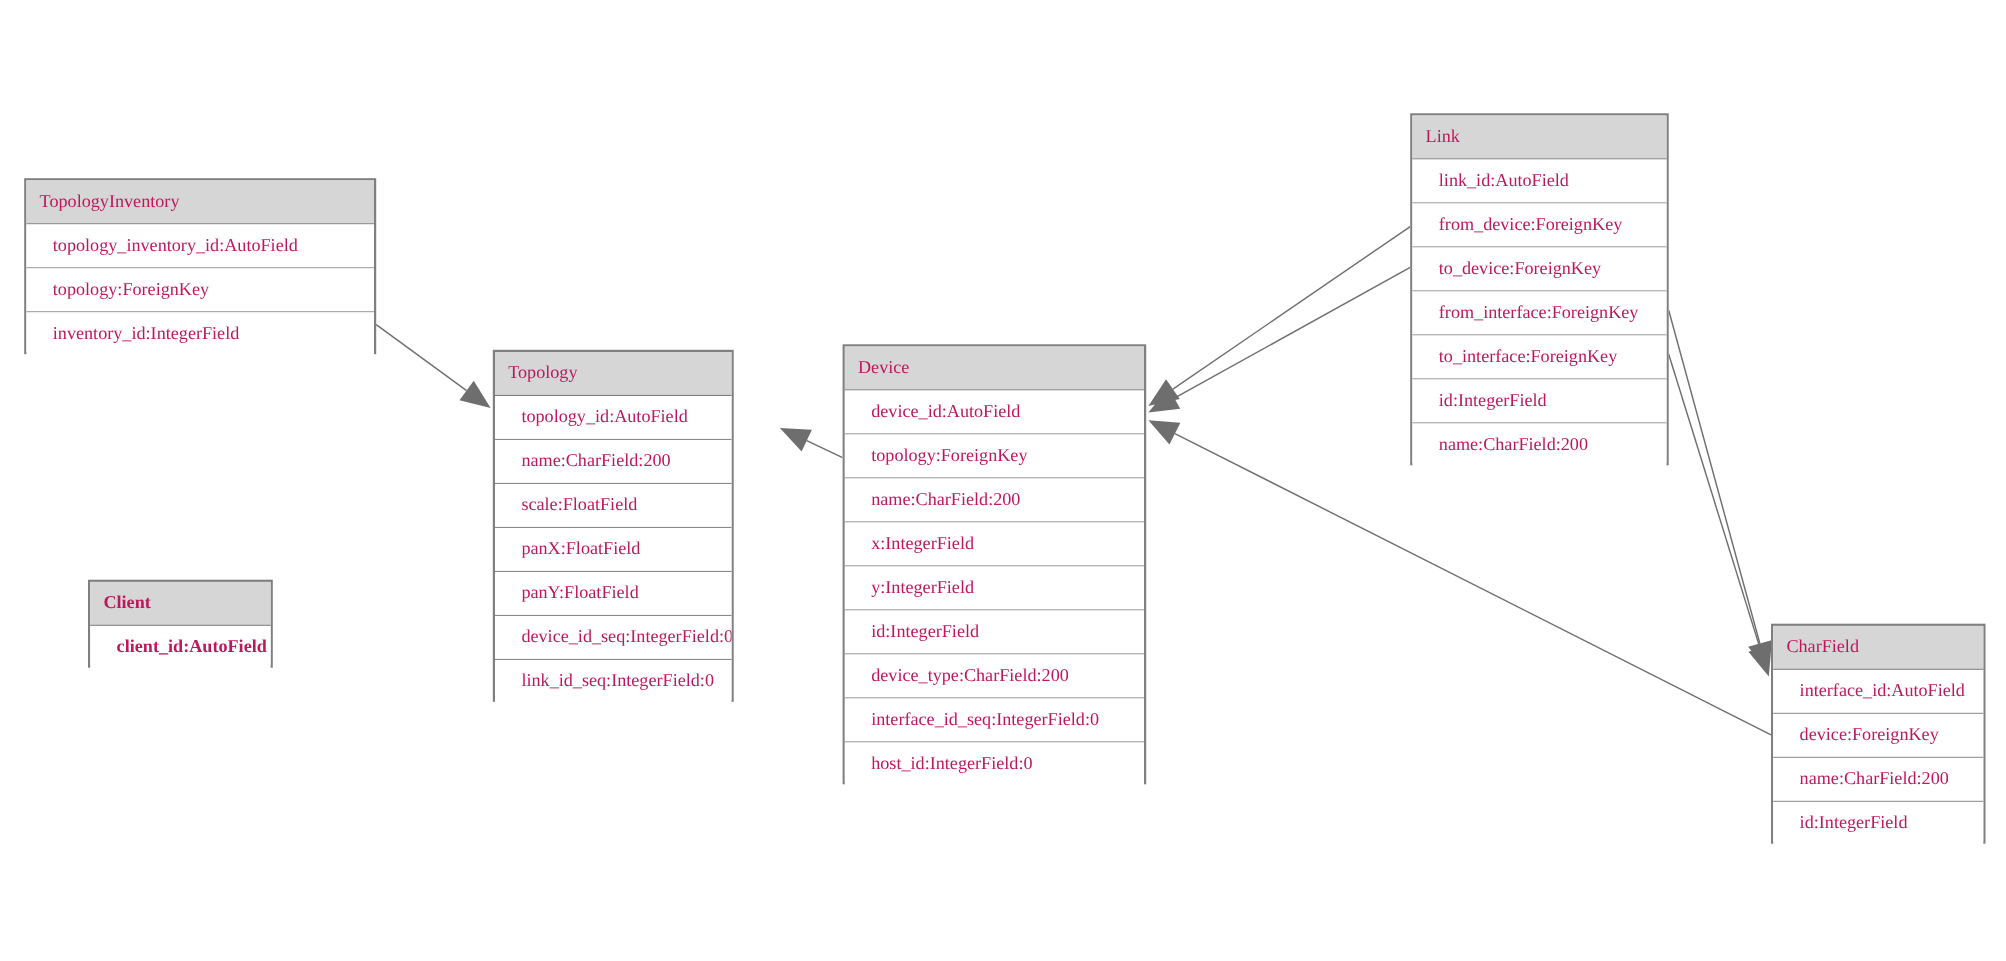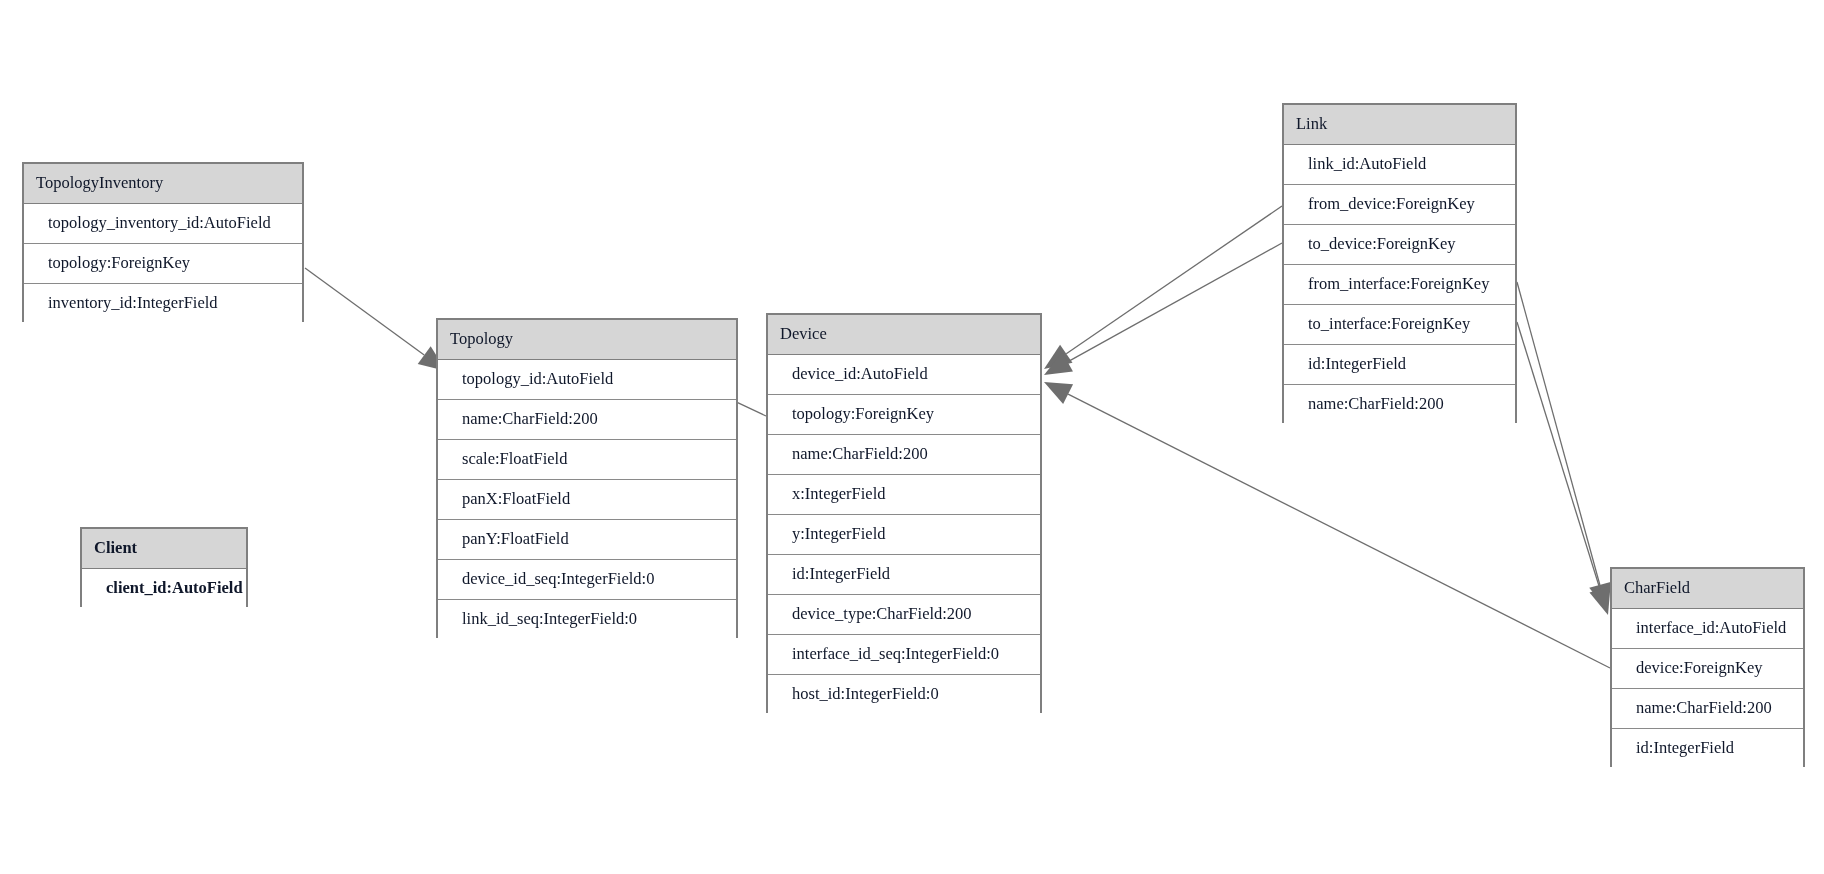--- a/index.html
+++ b/index.html
@@ -20,21 +20,21 @@
     left: 0;
     top: 0;
     width: 1824px;
     height: 874px;
   }
   .entity {
     position: absolute;
     box-sizing: border-box;
     border: 2px solid #7f7f7f;
     background: #ffffff;
-    color: #0f172a;
+    color: #be185d;
     font-size: 16.5px;
   }
   .entity-header {
     box-sizing: border-box;
     height: 40px;
     line-height: 37px;
     padding-left: 12px;
     background: #d6d6d6;
     border-bottom: 1.5px solid #7f7f7f;
     white-space: nowrap;
@@ -68,27 +68,27 @@
       <line x1="1282" y1="243" x2="1067.6115997261222" y2="361.9044909082011" stroke="#6e6e6e" stroke-width="1.3"></line>
       <polygon points="1044,375 1072.9468071338922,371.524031537362 1062.2763923183522,352.28495027904023" fill="#6e6e6e"></polygon>
       <line x1="1610" y1="668" x2="1068.0982263273622" y2="394.1768422784904" stroke="#6e6e6e" stroke-width="1.3"></line>
       <polygon points="1044,382 1063.1372905842736,403.99463818963795 1073.0591620704508,384.3590463673429" fill="#6e6e6e"></polygon>
       <line x1="1517" y1="282" x2="1599.8757380852771" y2="584.9568647784022" stroke="#6e6e6e" stroke-width="1.3"></line>
       <polygon points="1607,611 1610.4859042866688,582.0543877020336 1589.2655718838855,587.8593418547707" fill="#6e6e6e"></polygon>
       <line x1="1517" y1="322" x2="1599.9916853736127" y2="589.2149869721811" stroke="#6e6e6e" stroke-width="1.3"></line>
       <polygon points="1608,615 1610.4966906812426,585.9523402725418 1589.4866800659827,592.4776336718204" fill="#6e6e6e"></polygon>
     </svg>
   <div id="node-layer">
-      <div class="entity" style="left: 22px; top: 162px; width: 282px; height: 160px;">
+      <div class="entity" style="left: 22px; top: 162px; width: 320px; height: 160px;">
         <div class="entity-header">TopologyInventory</div>
         <div class="entity-row">topology_inventory_id:AutoField</div>
         <div class="entity-row">topology:ForeignKey</div>
         <div class="entity-row">inventory_id:IntegerField</div>
       </div>
-      <div class="entity" style="left: 436px; top: 318px; width: 302px; height: 320px;">
+      <div class="entity" style="left: 448px; top: 318px; width: 219px; height: 320px;">
         <div class="entity-header">Topology</div>
         <div class="entity-row">topology_id:AutoField</div>
         <div class="entity-row">name:CharField:200</div>
         <div class="entity-row">scale:FloatField</div>
         <div class="entity-row">panX:FloatField</div>
         <div class="entity-row">panY:FloatField</div>
         <div class="entity-row">device_id_seq:IntegerField:0</div>
         <div class="entity-row">link_id_seq:IntegerField:0</div>
       </div>
       <div class="entity" style="left: 80px; top: 527px; width: 168px; height: 80px; font-weight: bold;">

